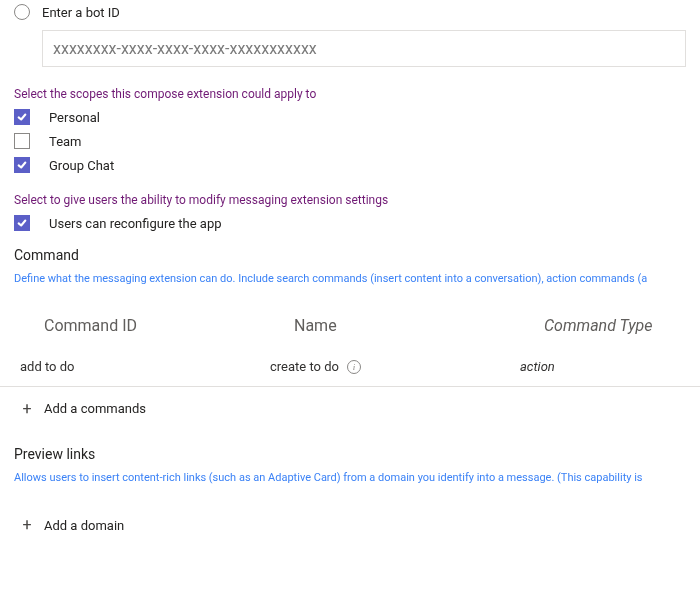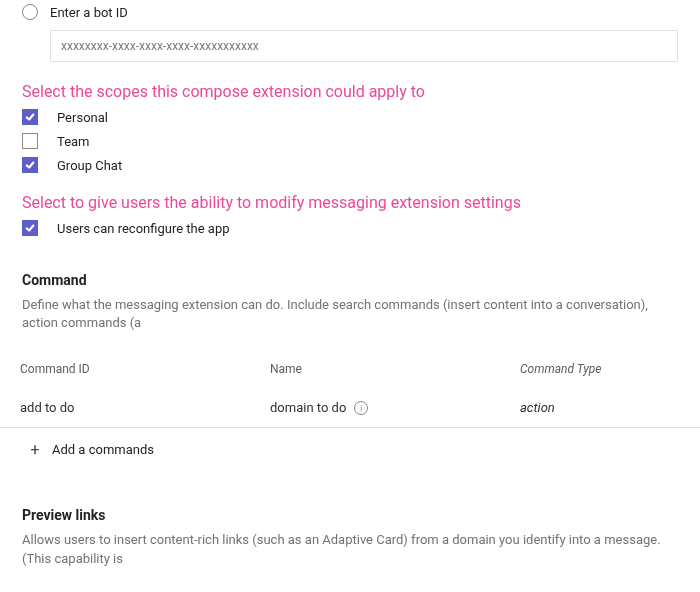--- a/index.html
+++ b/index.html
@@ -16,48 +16,48 @@
   body{
     margin:0;
     font-family:"Segoe UI",-apple-system,BlinkMacSystemFont,Roboto,sans-serif;
     font-size:13px;
     color:var(--text);
     background:#fff;
     width:700px;
     height:592px;
     overflow:hidden;
   }
-  .pad{padding:0 22px;}
+  .pad{padding:0 14px;}
   .row{display:flex;align-items:center;}
   .radio{
     width:16px;height:16px;border:1.5px solid #8a8886;border-radius:50%;
     margin-right:12px;flex:none;
   }
   .input{
     width:100%;border:1px solid var(--border);background:#fff;
-    padding:8px 10px;color:#7b7b7b;font-size:12px;
+    padding:8px 10px;color:#7b7b7b;font-size:16px;
   }
   .section-instr{
-    color:#ec4899;font-size:16px;margin:20px 0 8px;
+    color:#701a75;font-size:12px;margin:20px 0 8px;
   }
   .checkbox-row{display:flex;align-items:center;margin:8px 0;gap:19px;}
   .cbx{
     width:16px;height:16px;border:1.5px solid #8a8886;background:#fff;
     display:flex;align-items:center;justify-content:center;flex:none;
   }
   .cbx.checked{
     background:var(--accent-strong);border-color:var(--accent-strong);
   }
   .cbx.checked svg{width:10px;height:10px;}
   .cbx svg path{stroke:#fff;stroke-width:2.5;fill:none;stroke-linecap:round;stroke-linejoin:round;}
-  .heading{font-weight:700;font-size:14px;margin:36px 0 8px;color:var(--text);}
-  .desc{color:#737373;font-size:13px;margin-bottom:18px;line-height:1.4;}
+  .heading{font-weight:400;font-size:14px;margin:16px 0 8px;color:var(--text);}
+  .desc{color:#3b82f6;font-size:11px;margin-bottom:18px;line-height:1.4;}
   .tbl{width:100%;border-bottom:1px solid var(--border);}
   .thead,.trow{display:flex;padding:12px 20px;}
-  .thead{color:var(--muted);font-size:12px;}
+  .thead{color:var(--muted);font-size:16px;margin-left:24px;}
   .trow{color:#323130;font-size:13px;}
   .col1{width:250px;}
   .col2{width:250px;display:flex;align-items:center;gap:8px;}
   .col3{flex:1;font-style:italic;}
   .info-icon{
     width:14px;height:14px;border:1.2px solid #8a8886;border-radius:50%;
     display:inline-flex;align-items:center;justify-content:center;
     font-size:9px;color:#8a8886;font-style:italic;font-family:Georgia,serif;
   }
   .add-row{display:flex;align-items:center;gap:10px;padding:14px 6px;cursor:pointer;}
@@ -124,21 +124,21 @@
 </div>
 <div class="tbl">
   <div class="thead">
     <div class="col1">Command ID</div>
     <div class="col2">Name</div>
     <div class="col3">Command Type</div>
   </div>
   <div class="trow">
     <div class="col1">add to do</div>
     <div class="col2">
-      <span>domain to do</span>
+      <span>create to do</span>
       <span class="info-icon">i</span>
     </div>
     <div class="col3">action</div>
   </div>
 </div>
 <div class="pad">
   <div class="add-row">
     <span class="plus">+</span>
     <span>Add a commands</span>
   </div>

